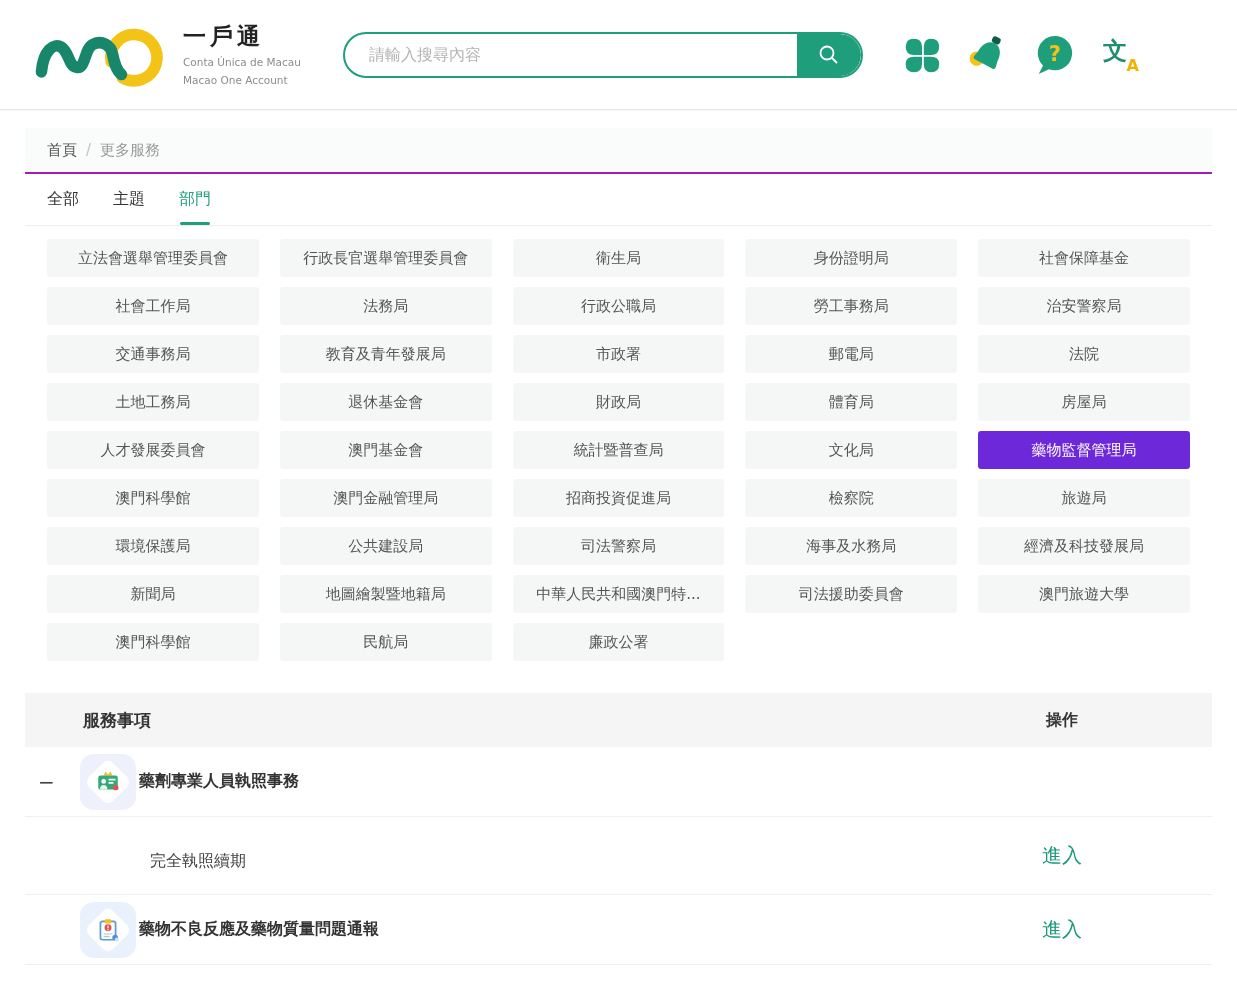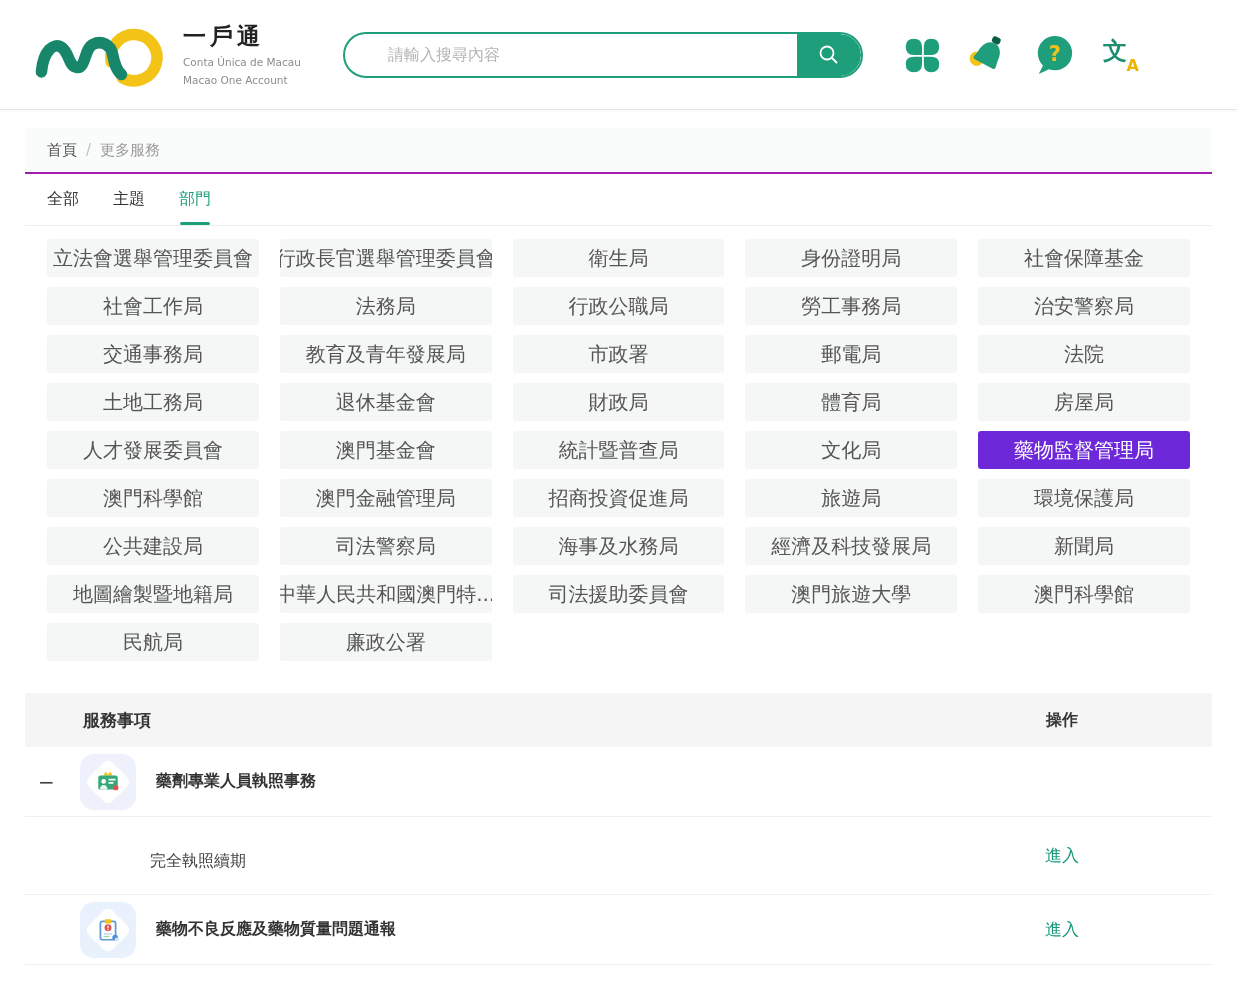--- a/index.html
+++ b/index.html
@@ -10,21 +10,21 @@
   .topbar { height:110px; display:flex; align-items:center; padding:0 36px 0 33px;
     background:#fff; border-bottom:1px solid #e4e6e6; box-shadow:0 1px 2px rgba(0,0,0,.04); }
   .logo-wrap { display:flex; align-items:center; cursor:pointer; }
   .logo-text { margin-left:14px; }
   .logo-title { font-size:23px; font-weight:bold; color:#222; letter-spacing:4px; }
   .logo-sub { font-size:10.5px; color:#8d8d8d; line-height:1.4; margin-top:3px; }
 
   .searchbar { margin-left:42px; width:520px; height:46px; border:2px solid #1f9e7b;
     border-radius:24px; display:flex; overflow:hidden; background:#fff; }
   .searchbar input { flex:1; border:none; outline:none; font-size:16px; padding-left:24px;
-    color:#444; background:transparent; font-family:inherit;margin-left:19px; }
+    color:#444; background:transparent; font-family:inherit; }
   .searchbar input::placeholder { color:#b3b3b3; }
   .search-btn { width:64px; background:#1f9e7b; display:flex; align-items:center;
     justify-content:center; cursor:pointer; border-radius:0 24px 24px 0; }
 
   .top-icons { display:flex; align-items:center; gap:24px; margin-left:38px; }
   .ticon { width:42px; height:44px; display:flex; align-items:center; justify-content:center;
     cursor:pointer; position:relative; }
   .lang-ico { position:relative; width:38px; height:40px; }
   .lang-zh { position:absolute; left:2px; top:0; font-size:24px; font-weight:bold; color:#1f8e6e; }
   .lang-en { position:absolute; right:0; bottom:0; font-size:16px; font-weight:bold; color:#f0b400; }
@@ -43,21 +43,21 @@
     border-bottom:1px solid #ededed; }
   .tab { display:flex; align-items:center; font-size:16px; color:#333; cursor:pointer;
     position:relative; }
   .tab.active { color:#1f9e7b; }
   .tab.active::after { content:''; position:absolute; left:50%; transform:translateX(-50%);
     bottom:0; width:30px; height:3px; border-radius:2px; background:#1f9e7b; }
 
   .dept-grid { padding:13px 22px 15px; display:grid; grid-template-columns:repeat(5,1fr);
     column-gap:21px; row-gap:10px; }
   .dept-btn { height:38px; background:#f5f6f6; border-radius:3px; display:flex;
-    align-items:center; justify-content:center; font-size:20px; color:#555;
+    align-items:center; justify-content:center; font-size:15px; color:#555;
     cursor:pointer; white-space:nowrap; overflow:hidden; padding:0 8px; }
   .dept-btn.selected { background:#6d28d9; color:#fff; }
 
   
   .panel-2 { margin-top:17px; }
   .svc-head { height:54px; background:#f5f5f6; display:flex; align-items:center; }
   .sh-service { margin-left:58px; font-size:17px; font-weight:bold; color:#333; }
   .sh-action { margin-left:auto; width:150px; text-align:center; margin-right:75px;
     font-size:16px; font-weight:bold; color:#333; }
 
@@ -66,24 +66,24 @@
   .svc-row.group { height:70px; }
   .svc-row.sub { height:78px; }
   .expander { width:28px; font-size:20px; color:#444; cursor:pointer; line-height:1; }
   .svc-icon { width:56px; height:56px; border-radius:14px; margin-left:14px; position:relative;
     display:flex; align-items:center; justify-content:center; flex:0 0 auto; }
   .svc-icon .diamond { position:absolute; width:34px; height:34px; background:#fff;
     border-radius:7px; transform:rotate(45deg); }
   .svc-icon svg { position:relative; z-index:1; }
   .pharmacist-license-icon { background:#eef0fb; }
   .drug-report-icon { background:#e9f2fc; }
-  .group-title { margin-left:20px; font-size:16px; font-weight:bold; color:#333; }
+  .group-title { margin-left:3px; font-size:16px; font-weight:bold; color:#333; }
   .sub-title { margin-left:112px; font-size:16px; color:#444;margin-top:11px; }
   .svc-action { margin-left:auto; width:150px; text-align:center; margin-right:75px; }
-  .enter-link { font-size:17px; color:#17997a; cursor:pointer; text-decoration:none; }
+  .enter-link { font-size:20px; color:#17997a; cursor:pointer; text-decoration:none; }
 </style>
 </head>
 <body>
 
 <header class="topbar">
   <div class="logo-wrap">
     <svg width="136" height="80" viewBox="0 0 150 90">
       <path d="M86.4,52.5 A26,26 0 1 1 99,70.5" fill="none" stroke="#f3c317" stroke-width="13" stroke-linecap="round"></path>
       <path d="M8,64 C10,40 22,31 30,36 C40,42 38,58 48,59 C58,60 56,38 66,33 C76,28 86,34 88,44 C90,54 92,62 98,67" fill="none" stroke="#17866a" stroke-width="13" stroke-linecap="round"></path>
     </svg>
@@ -173,20 +173,21 @@
       <div class="dept-btn">體育局</div>
       <div class="dept-btn">房屋局</div>
       <div class="dept-btn">人才發展委員會</div>
       <div class="dept-btn">澳門基金會</div>
       <div class="dept-btn">統計暨普查局</div>
       <div class="dept-btn">文化局</div>
       <div class="dept-btn selected">藥物監督管理局</div>
       <div class="dept-btn">澳門科學館</div>
       <div class="dept-btn">澳門金融管理局</div>
       <div class="dept-btn">招商投資促進局</div>
+      <div class="dept-btn">檢察院</div>
       <div class="dept-btn">旅遊局</div>
       <div class="dept-btn">環境保護局</div>
       <div class="dept-btn">公共建設局</div>
       <div class="dept-btn">司法警察局</div>
       <div class="dept-btn">海事及水務局</div>
       <div class="dept-btn">經濟及科技發展局</div>
       <div class="dept-btn">新聞局</div>
       <div class="dept-btn">地圖繪製暨地籍局</div>
       <div class="dept-btn">中華人民共和國澳門特...</div>
       <div class="dept-btn">司法援助委員會</div>

